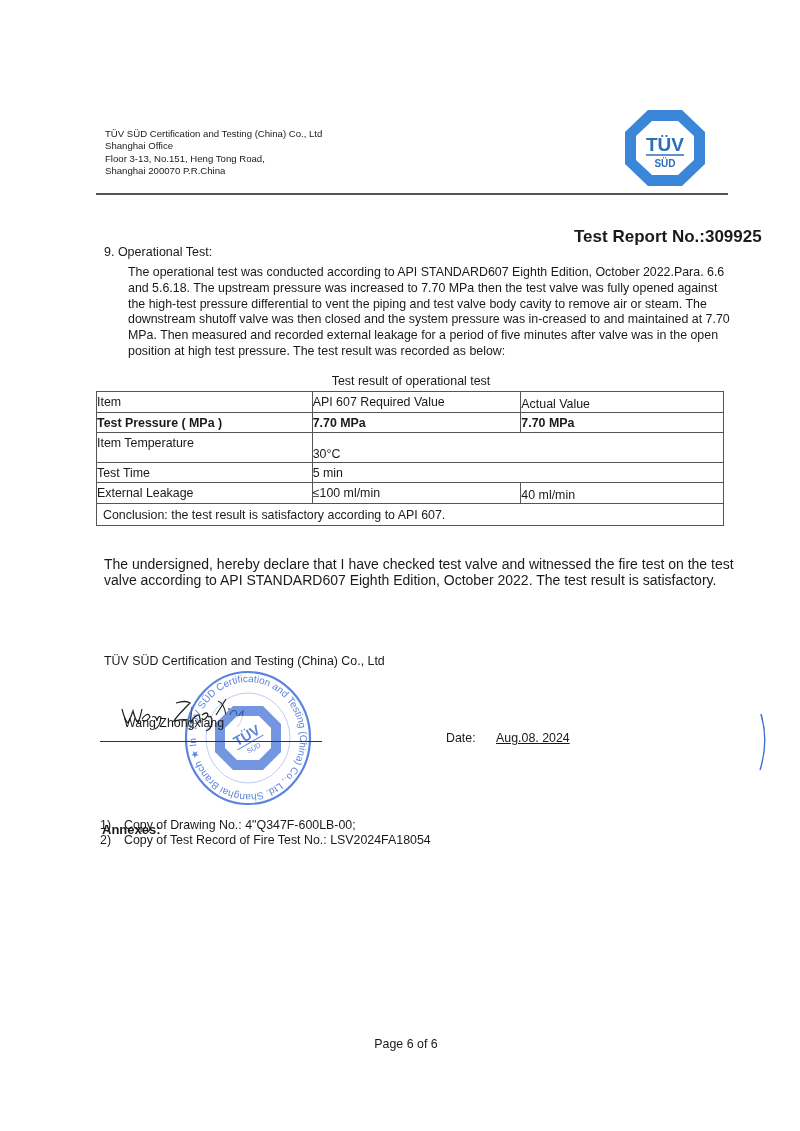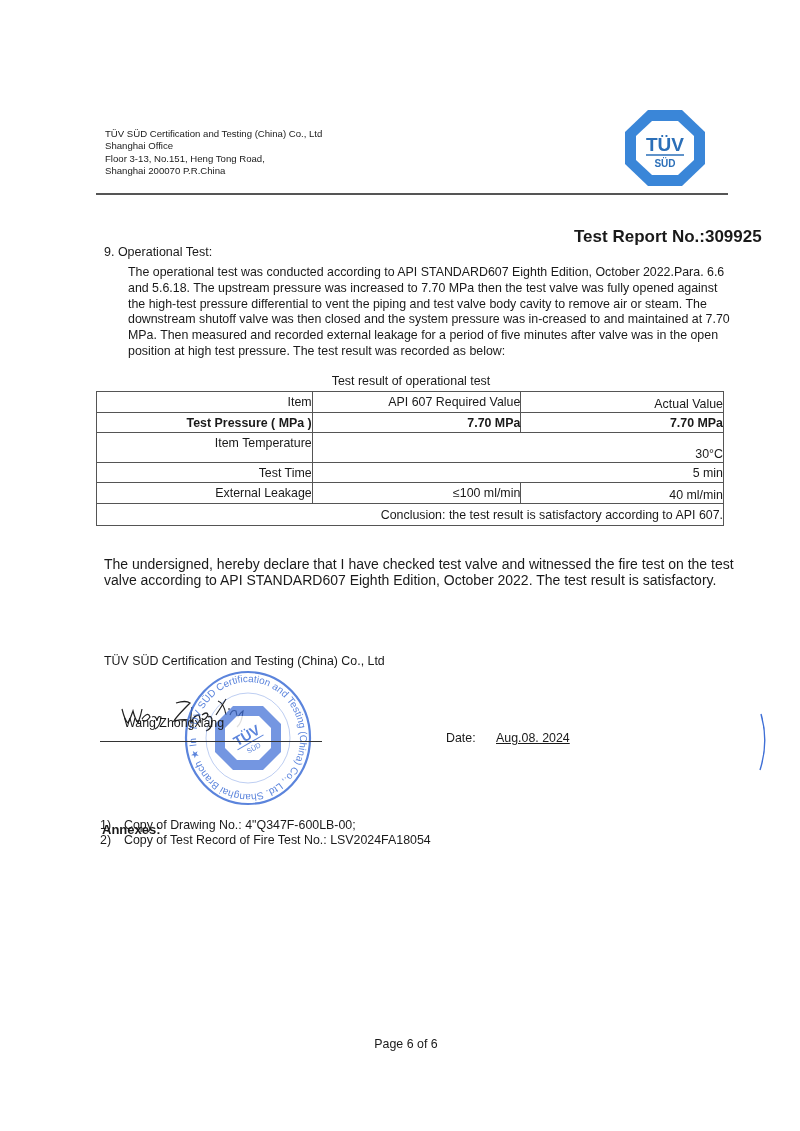--- a/index.html
+++ b/index.html
@@ -13,22 +13,22 @@
   .logo { left: 623px; top: 108px; width: 84px; height: 80px; }
   .hr-top { left: 96px; top: 193px; width: 632px; height: 2px; background: #555; }
   .report-no { left: 574px; top: 227px; font-size: 17px; font-weight: bold; white-space: nowrap; }
   .sec-title { left: 104px; top: 245px; font-size: 12.5px; white-space: nowrap; }
   .para { left: 128px; top: 265px; width: 604px; font-size: 12.4px; line-height: 15.8px; text-align: left; }
   .table-caption { left: 96px; top: 374px; width: 630px; text-align: center; font-size: 12.4px; }
   table.res {
     position: absolute; left: 96px; top: 391px; width: 628px;
     border-collapse: collapse; font-size: 12.4px;
   }
-  table.res td { border: 1px solid #555; text-align: right; padding: 0; }
-  table.res td.left { text-align: right; padding-left: 12px; margin-left: 30px; }
+  table.res td { border: 1px solid #555; text-align: left; padding: 0; }
+  table.res td.left { text-align: left; padding-left: 6px; margin-left: 30px; }
   .r-h td { height: 19px; }
   .r-p td { height: 19px; font-weight: bold; }
   .r-t td { height: 26px; }
   .r-tt td { height: 19px; }
   .r-l td { height: 19px; }
   .r-c td { height: 21px; }
   .valign-top { vertical-align: top; padding-top: 3px !important; }
   .valign-bot { vertical-align: bottom; padding-bottom: 1px !important; margin-top: 20px; }
   .declare { left: 104px; top: 557px; width: 640px; font-size: 14px; line-height: 15.6px; }
   .company2 { left: 104px; top: 654px; font-size: 12.4px; white-space: nowrap; }

